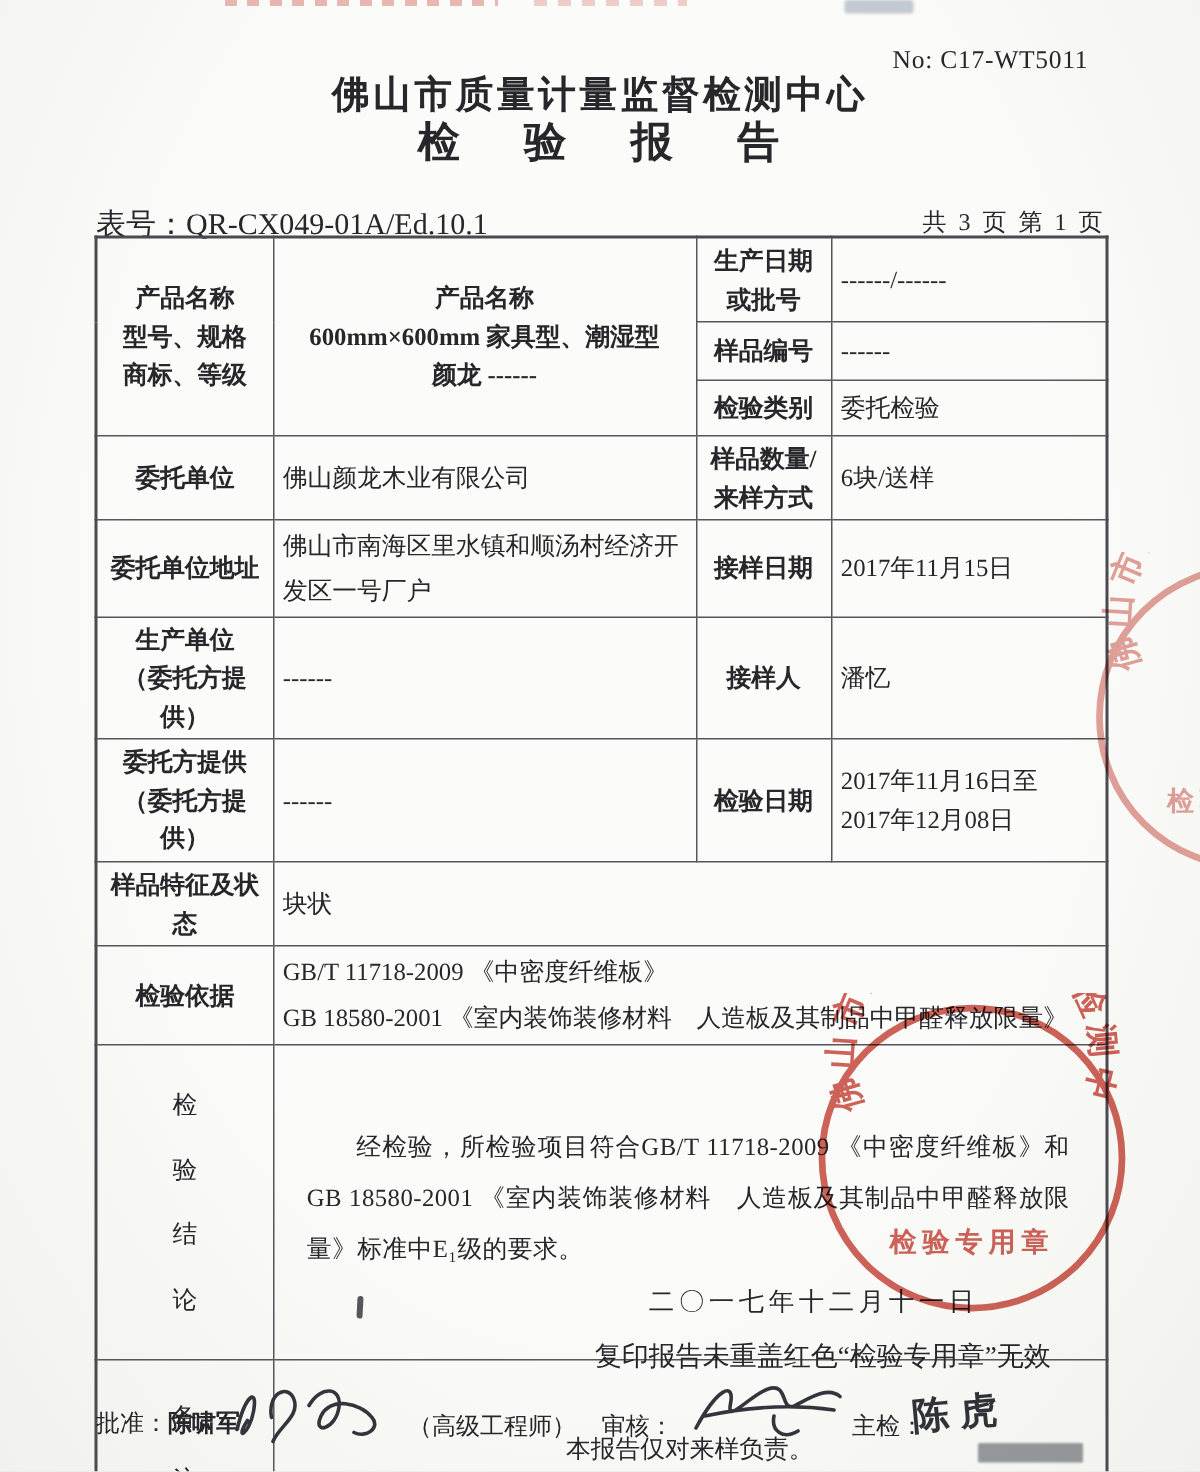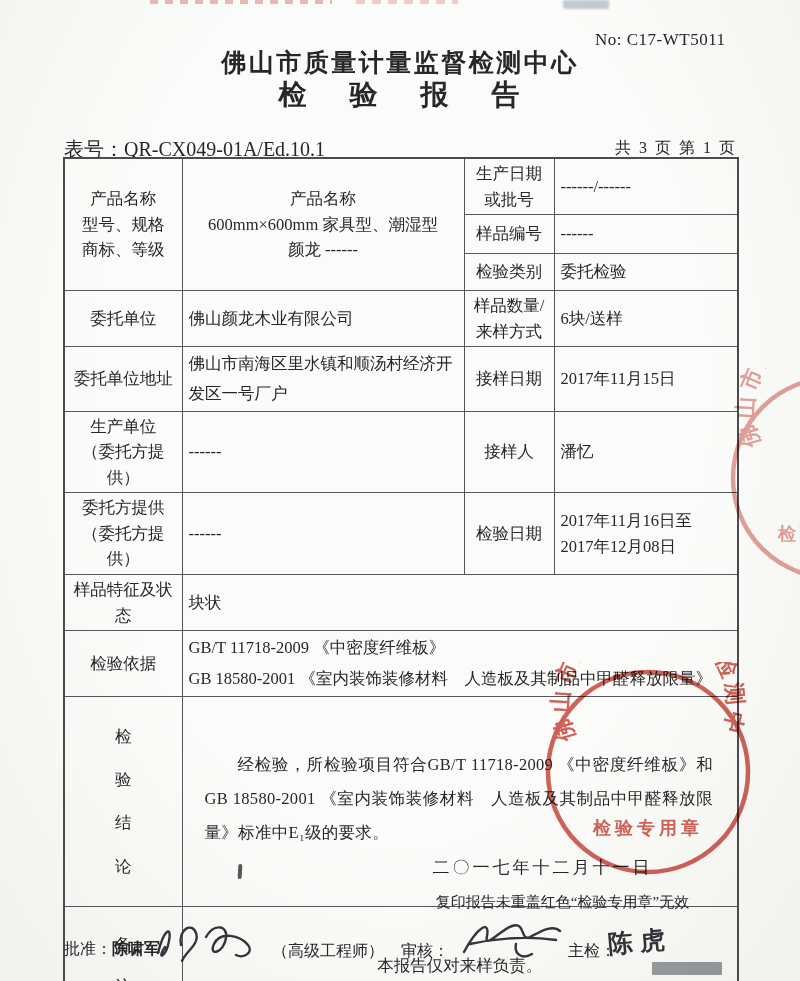--- a/index.html
+++ b/index.html
@@ -26,31 +26,31 @@
     background:rgba(88,108,138,.35);filter:blur(1px);border-radius:2px;}
   .artifact-smudge{position:absolute;left:652px;top:962px;width:70px;height:13px;
     background:rgba(68,73,80,.55);filter:blur(.6px);border-radius:1px;}
   .remark-ink{position:absolute;left:238px;top:864px;width:4px;height:15px;
     background:#3a3b40;transform:rotate(3deg);border-radius:2px;opacity:.85;}
   
   table.doc{position:absolute;left:63px;top:157px;border-collapse:collapse;table-layout:fixed;}
   table.doc td{border:1px solid #55555c;font-size:16.5px;vertical-align:middle;
     padding:2px 6px;line-height:1.55;}
   table.doc{border:2px solid #4a4a51;}
-  td.c{text-align:center;}
+  td.c{text-align:center;font-weight:bold;}
   td.v{text-align:left;padding-left:12px;}
   .ml{line-height:1.95;}
   td.vert{vertical-align:middle;}
   .vert-wrap{display:flex;flex-direction:column;align-items:center;justify-content:space-evenly;height:100%;}
   .conc-cell{position:relative;vertical-align:top;padding:0;}
   .conc-text{margin:12px 18px 17px 16px;text-indent:2em;line-height:2.05;text-align:justify;
     font-size:16.5px;letter-spacing:.3px;}
   .conc-date{position:absolute;left:230px;top:158px;width:260px;text-align:center;
     font-size:17px;letter-spacing:3px;}
-  .conc-note{position:absolute;left:215px;top:194px;width:330px;text-align:center;font-size:15px;}
+  .conc-note{position:absolute;left:201px;top:194px;width:330px;text-align:center;font-size:18px;}
   .remark-cell{text-align:center;font-size:16.5px;}
   
   .stamp{position:absolute;mix-blend-mode:multiply;pointer-events:none;}
   .stamp-main{left:538px;top:662px;opacity:.84;}
   .stamp-edge{left:723px;top:368px;opacity:.5;}
   .stamp text{font-family:"Liberation Serif","DejaVu Serif",serif;font-weight:700;}
   
   .foot{position:absolute;font-size:16px;}
   .foot b{font-weight:700;}
   .sig-svg{position:absolute;}

